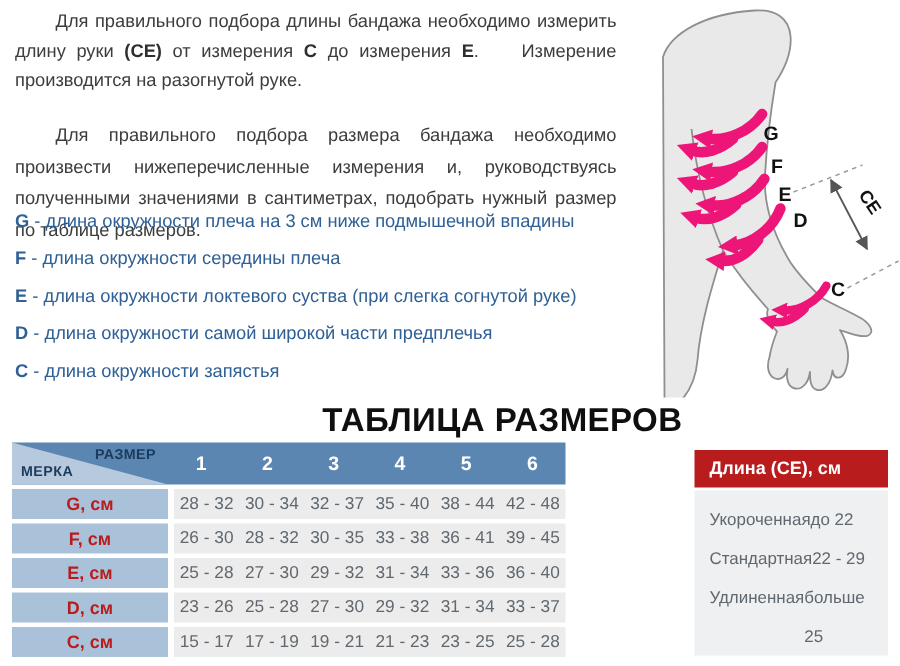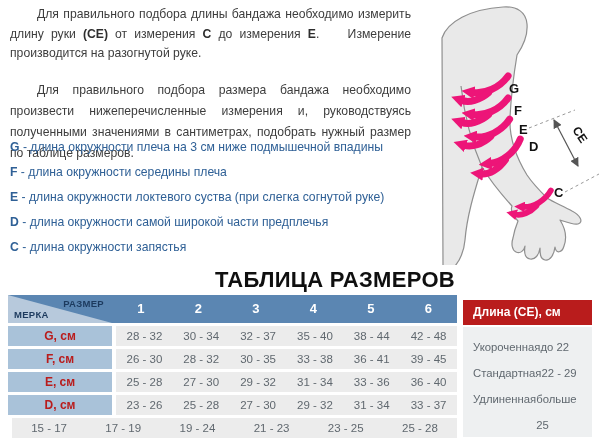--- a/index.html
+++ b/index.html
@@ -16,21 +16,21 @@
   
   .measure-list{position:absolute;left:10px;top:140px;width:404px}
   .m-item{font-size:12.2px;color:#2f6096;margin-bottom:11px;line-height:14px}
   .m-item b{font-weight:bold}
   
   .diagram{position:absolute;left:415px;top:0;width:185px;height:265px}
   
   .tbl-title{position:absolute;left:8px;top:267px;width:447px;text-align:right;
              font-size:22px;font-weight:bold;color:#0f0f0f;letter-spacing:.3px}
   
-  .size-table{position:absolute;left:8px;top:295px;width:449px}
+  .size-table{position:absolute;left:8px;top:295px;width:369px}
   .thead{display:flex;height:28px;background:#5b86b2}
   .corner{position:relative;width:104px;height:28px;flex:none;overflow:hidden}
   .corner::before{content:"";position:absolute;left:0;top:0;right:0;bottom:0;
     background:#b7c9dc;clip-path:polygon(0 0,100% 100%,0 100%)}
   .corner .top-lab{position:absolute;top:3px;right:8px;font-size:9.5px;
     font-weight:bold;color:#1c3a5e;letter-spacing:.3px}
   .corner .bot-lab{position:absolute;bottom:3px;left:6px;font-size:9.5px;
     font-weight:bold;color:#1c3a5e;letter-spacing:.3px;z-index:1}
   .thead .col{flex:1;text-align:center;line-height:28px;color:#fff;
     font-weight:bold;font-size:13px}
@@ -197,24 +197,25 @@
       <div class="cell">23 - 26</div>
       <div class="cell">25 - 28</div>
       <div class="cell">27 - 30</div>
       <div class="cell">29 - 32</div>
       <div class="cell">31 - 34</div>
       <div class="cell">33 - 37</div>
     </div>
   </div>
 
   <div class="trow">
+    <div class="rlabel">C, см</div>
     <div class="rvals">
       <div class="cell">15 - 17</div>
       <div class="cell">17 - 19</div>
-      <div class="cell">19 - 24</div>
+      <div class="cell">19 - 21</div>
       <div class="cell">21 - 23</div>
       <div class="cell">23 - 25</div>
       <div class="cell">25 - 28</div>
     </div>
   </div>
 </div>
 
 <div class="len-panel">
   <div class="len-head">Длина (СЕ), см</div>
   <div class="len-body">

